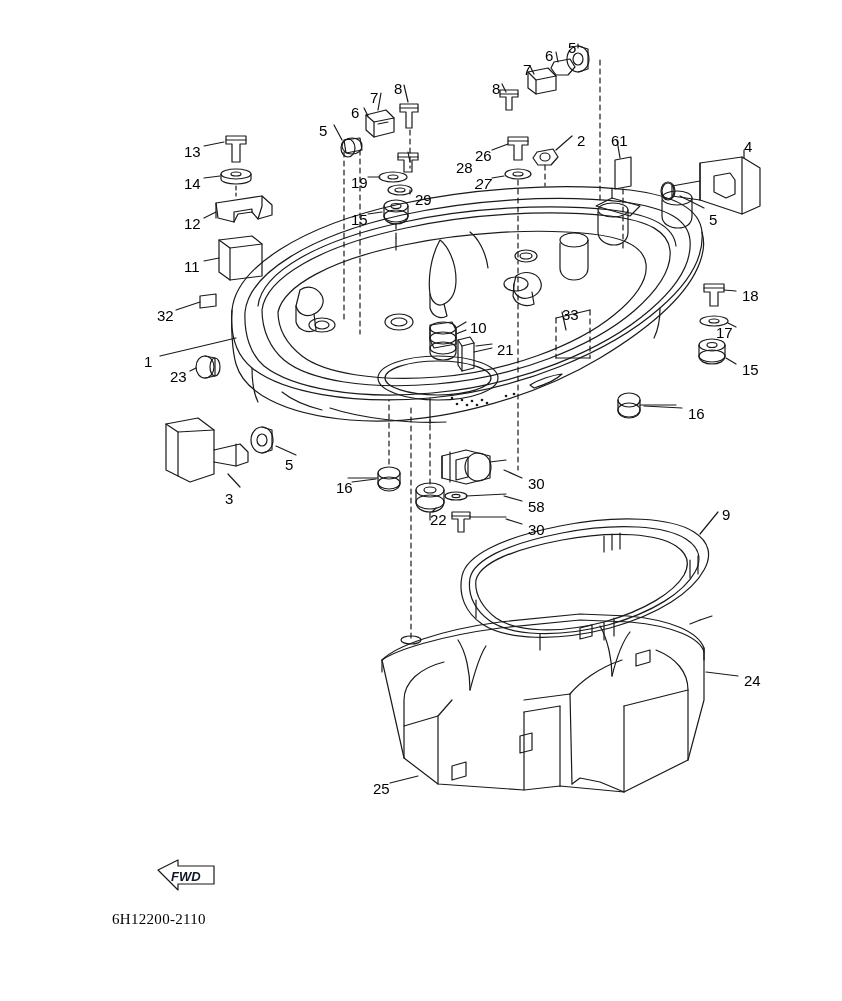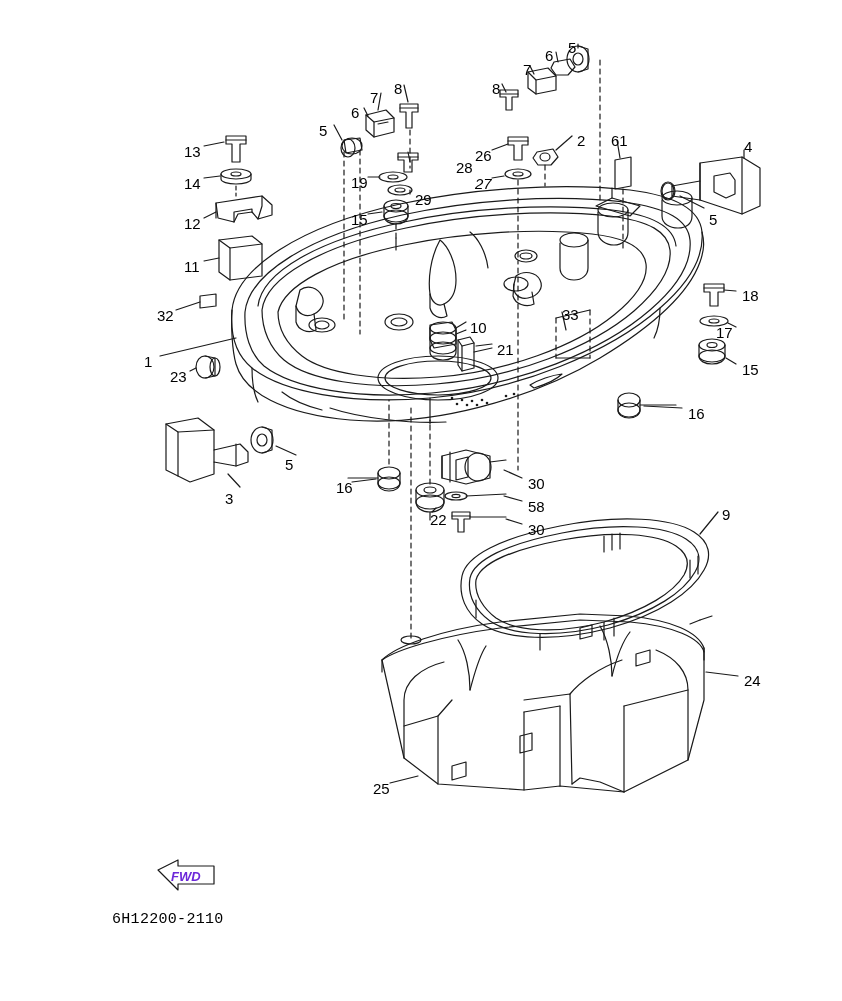--- a/index.html
+++ b/index.html
@@ -29,34 +29,34 @@
     font-family: "Liberation Sans", sans-serif;
     font-size: 15px;
     color: #000000;
     white-space: nowrap;
     line-height: 1;
   }
   #part-number {
     position: absolute;
     left: 112px;
     top: 911px;
-    font-family: Liberation Mono, monospace;
+    font-family: Liberation Serif, serif;
     font-size: 15px;
     letter-spacing: 0.3px;
     color: #000000;
   }
   #fwd-label {
     position: absolute;
     left: 171px;
     top: 869px;
     font-family: "Liberation Sans", sans-serif;
     font-size: 13px;
     font-weight: bold;
     font-style: italic;
-    color: #6d28d9;
+    color: #0f172a;
   }
 </style>
 </head>
 <body>
 
 <div id="page">
 
   <svg id="diagram-svg" viewBox="0 0 842 1001" xmlns="http://www.w3.org/2000/svg">
     <g fill="none" stroke="#1a1a1a" stroke-width="1.2" stroke-linecap="round" stroke-linejoin="round">
 

